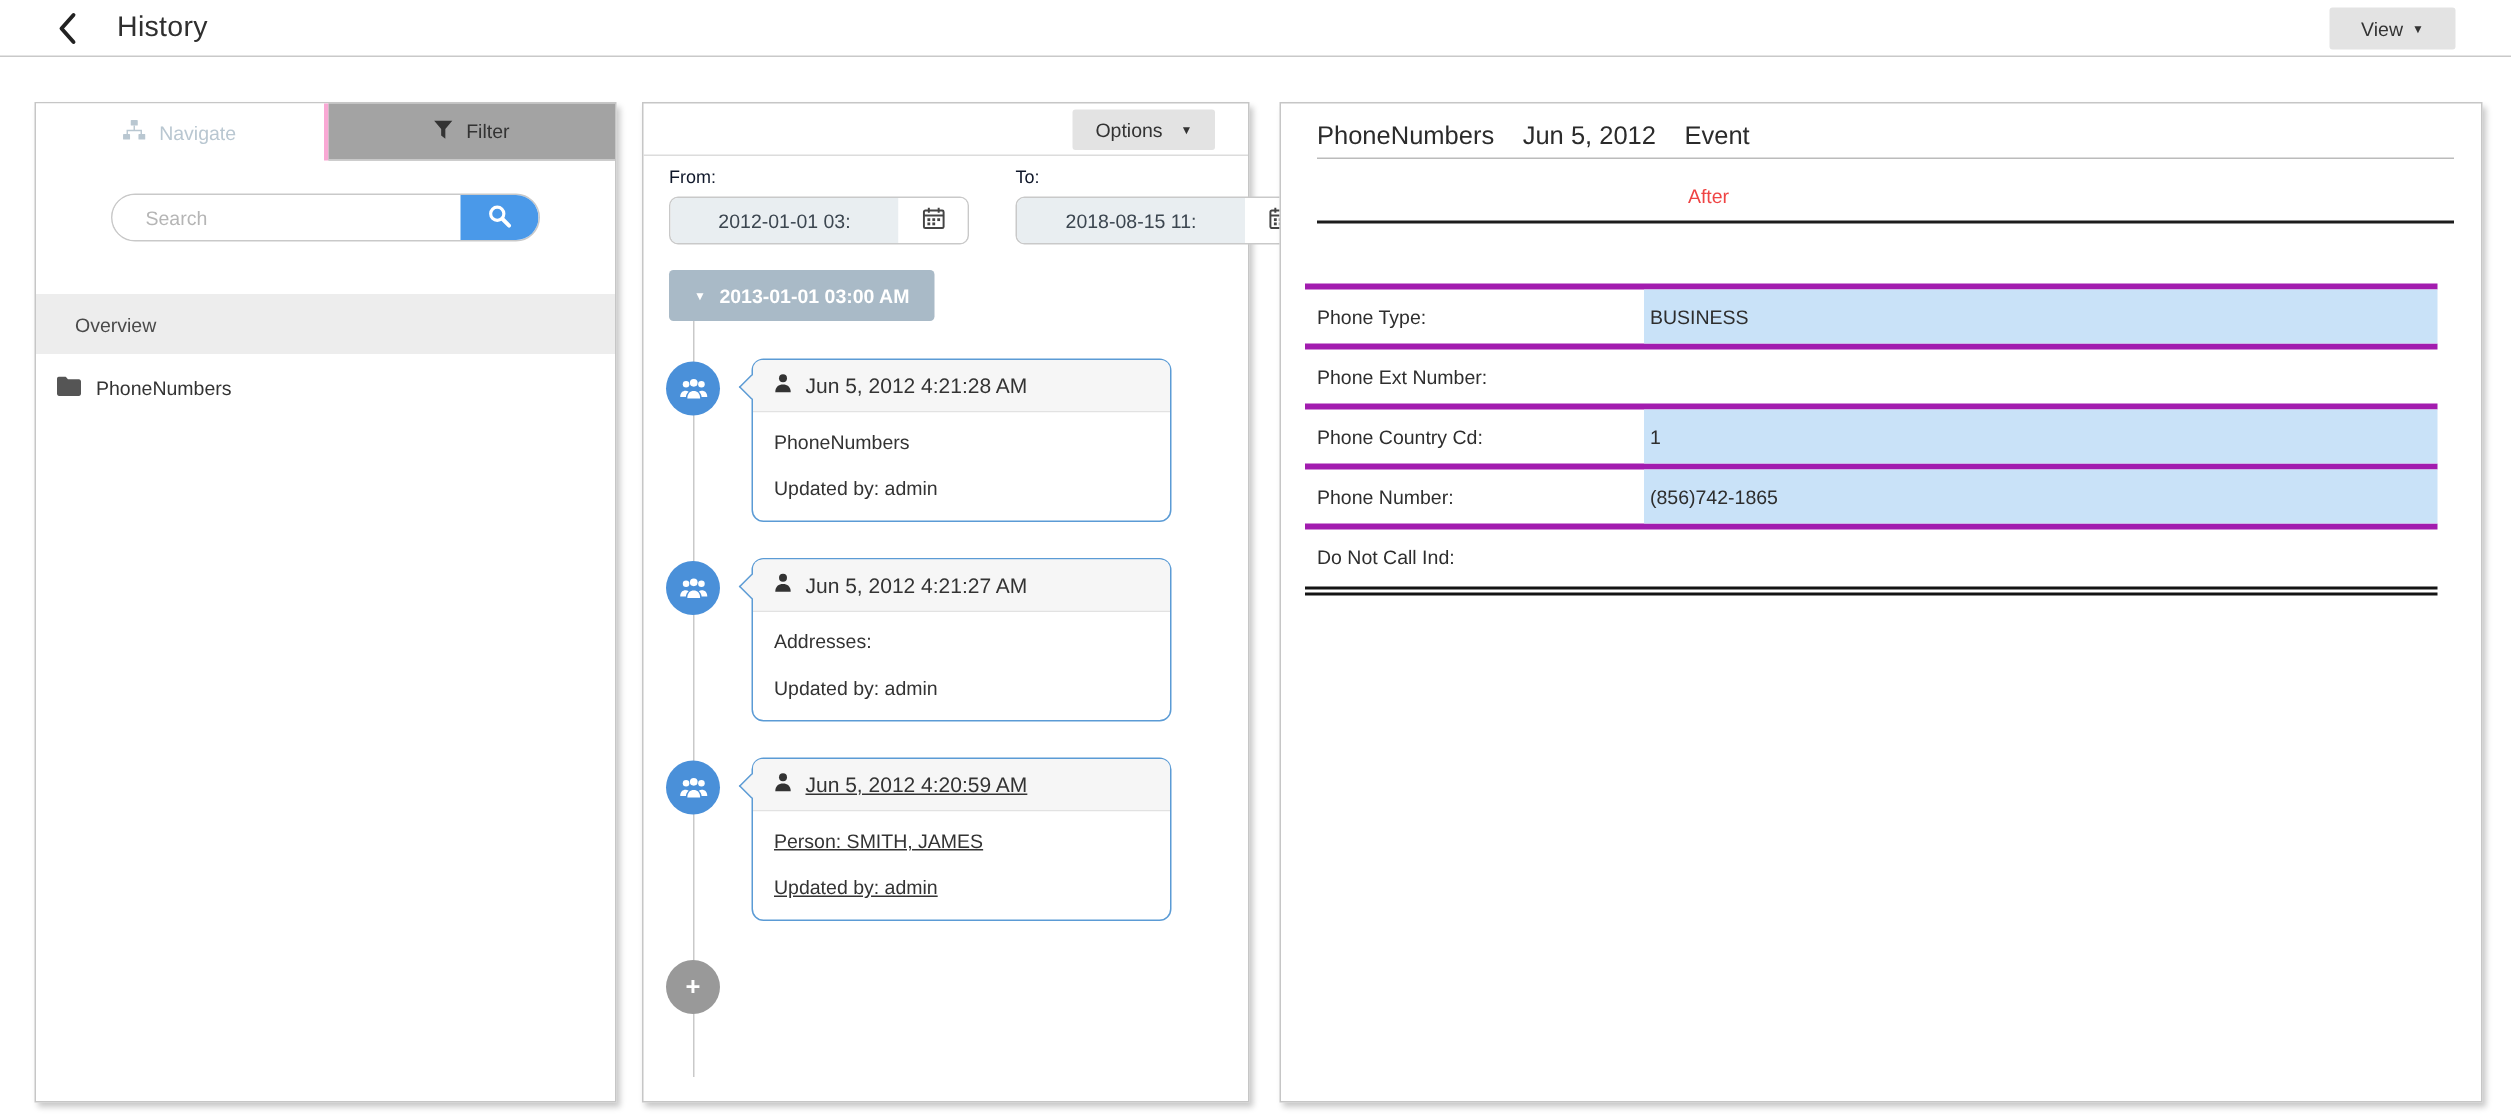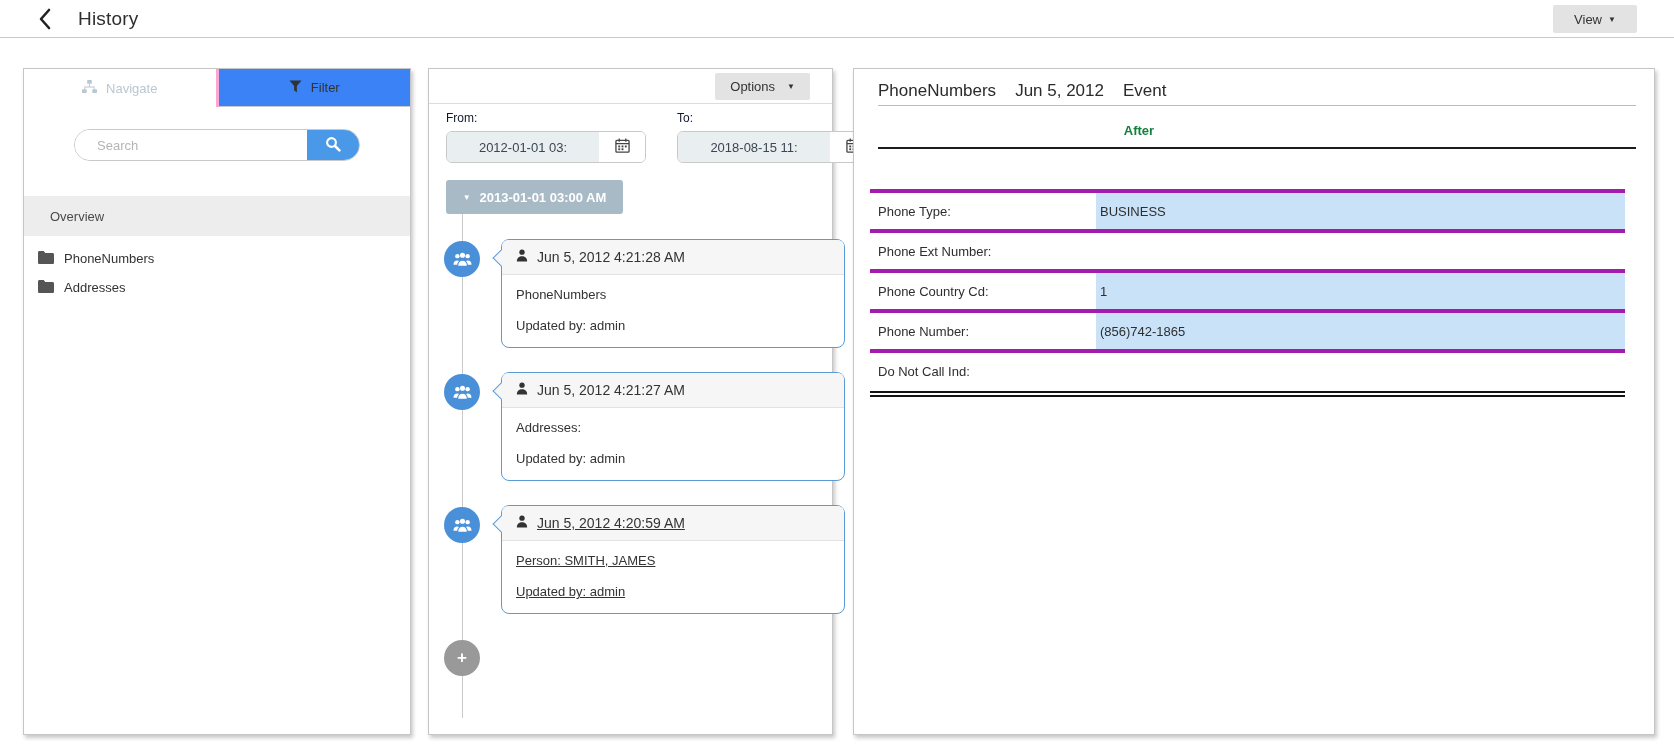--- a/index.html
+++ b/index.html
@@ -23,21 +23,21 @@
   .panel-left   { left:23px;  width:388px; }
   .panel-middle { left:428px; width:405px; }
   .panel-right  { left:853px; width:802px; }
 
   
   .tabs { display:flex; height:38px; }
   .tab { flex:1; display:flex; align-items:center; justify-content:center; gap:9px;
          font-size:13px; cursor:pointer; }
   .tab-navigate { background:#fff; color:#b9c7d1; border-right:3px solid #f9a8d4; }
   .tab-navigate svg { fill:#b9c7d1; }
-  .tab-filter { background:#3b82f6; color:#333; border-bottom:1px solid #c9c9c9; }
+  .tab-filter { background:#a3a3a3; color:#333; border-bottom:1px solid #c9c9c9; }
   .search-row { padding:22px 50px 35px 50px; }
   .search-pill { display:flex; height:32px; border:1px solid #c9c9c9; border-radius:16px; overflow:hidden; }
   .search-pill input { flex:1; border:none; outline:none; padding-left:22px; font-size:13px;
                        color:#0369a1; font-family:"Liberation Sans", sans-serif; }
   .search-pill input::placeholder { color:#b5b5b5; }
   .search-go { width:52px; background:#4a99e9; border:none; cursor:pointer;
                display:flex; align-items:center; justify-content:center; }
   .overview-row { height:40px; background:#ededed; display:flex; align-items:center;
                   padding-left:26px; font-size:13px; color:#4a4a4a; cursor:pointer; }
   .tree { margin-top:8px; }
@@ -61,39 +61,39 @@
               background:#fff; border:none; cursor:pointer; }
   .group-badge { position:absolute; left:17px; top:111px; width:177px; height:34px;
                  background:#a9bac7; border-radius:3px; color:#fff; font-weight:bold; font-size:13px;
                  display:flex; align-items:center; justify-content:center; gap:9px; cursor:pointer; }
   .group-badge .caret { color:#fff; }
   .tl-line { position:absolute; left:33px; top:145px; bottom:16px; width:1px; background:#c9c9c9; }
   .tl-event { position:absolute; left:0; width:100%; }
   .tl-event.e0 { top:170px; } .tl-event.e1 { top:303px; } .tl-event.e2 { top:436px;text-decoration:underline; }
   .tl-avatar { position:absolute; left:15px; top:2px; width:36px; height:36px; border-radius:50%;
                background:#4a90d9; display:flex; align-items:center; justify-content:center; cursor:pointer; }
-  .tl-card { margin-left:72px; width:344px; background:#fff; border:1.5px solid #5b9bd5;
+  .tl-card { margin-left:72px; width:280px; background:#fff; border:1.5px solid #5b9bd5;
              border-radius:8px; position:relative; cursor:pointer; }
   .tl-card-arrow { position:absolute; left:-7.5px; top:12px; width:12px; height:12px; background:#f6f6f6;
                    border-left:1.5px solid #5b9bd5; border-bottom:1.5px solid #5b9bd5;
                    transform:rotate(45deg); }
   .tl-card-head { background:#f6f6f6; border-bottom:1px solid #e2e2e2; border-radius:6px 6px 0 0;
                   padding:9px 14px; display:flex; align-items:center; gap:9px; font-size:14px; color:#333; }
   .tl-card-body { padding:12px 14px 14px 14px; font-size:13px; color:#333; }
   .tl-card-body .line1 { margin-bottom:16px; }
   .load-more { position:absolute; left:15px; top:571px; width:36px; height:36px; border-radius:50%;
                background:#999; border:none; color:#fff; font-size:17px; font-weight:bold;
                display:flex; align-items:center; justify-content:center; cursor:pointer; }
 
   
   .detail-title { position:absolute; left:24px; top:12px; display:flex; gap:19px;
                   font-size:17px; color:#2b2b2b; }
   .detail-underline { position:absolute; left:24px; right:18px; top:36px; height:1px; background:#bbb; }
   .after-label { position:absolute; left:285px; top:54px; transform:translateX(-50%);
-                 font-size:13px; font-weight:bold; color:#15803d; }
+                 font-size:13px; font-weight:normal; color:#ef4444; }
   .after-line { position:absolute; left:24px; right:18px; top:78px; height:2px; background:#1c1c1c; }
   .detail-table { position:absolute; left:16px; right:29px; top:120px; }
   .d-row { display:flex; height:40px; border-top:4px solid #a21caf; }
   .d-row:last-of-type { border-bottom:1px solid #d5d5d5; }
   .d-label { width:226px; display:flex; align-items:center; padding-left:8px;
              font-size:13px; color:#2e2e2e; }
   .d-value { flex:1; display:flex; align-items:center; padding-left:4px;
              font-size:13px; color:#2e2e2e; }
   .d-value.hl { background:#c9e2f8; }
   .dbl-line { margin-top:2px; }
@@ -153,26 +153,20 @@
   </div>
   <div class="overview-row">
     <span>Overview</span>
   </div>
   <div class="tree">
     <div class="tree-item">
       <span><svg width="16" height="13" viewBox="0 0 16 13">
             <path d="M0 1.5 C0 0.7 0.6 0 1.4 0 h4.3 l1.6 1.9 h7.3 c0.8 0 1.4 0.7 1.4 1.5 v8 c0 0.9 -0.6 1.6 -1.4 1.6 h-13.2 c-0.8 0 -1.4 -0.7 -1.4 -1.6 z"></path>
           </svg></span>
       <span>PhoneNumbers</span>
-    </div>
-    <div class="tree-item">
-      <span><svg width="16" height="13" viewBox="0 0 16 13">
-            <path d="M0 1.5 C0 0.7 0.6 0 1.4 0 h4.3 l1.6 1.9 h7.3 c0.8 0 1.4 0.7 1.4 1.5 v8 c0 0.9 -0.6 1.6 -1.4 1.6 h-13.2 c-0.8 0 -1.4 -0.7 -1.4 -1.6 z"></path>
-          </svg></span>
-      <span>Addresses</span>
     </div>
   </div>
 </div>
 
 <div class="panel panel-middle">
   <div class="options-row">
     <button class="options-btn">
       <span>Options</span>
       <span class="caret">▼</span>
     </button>

